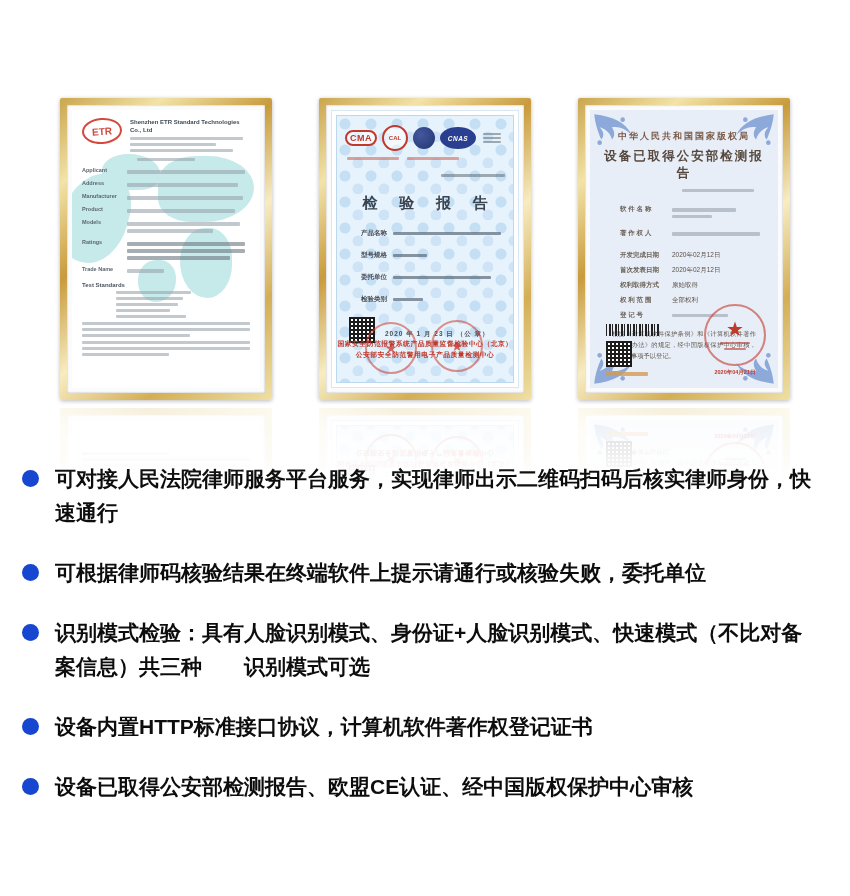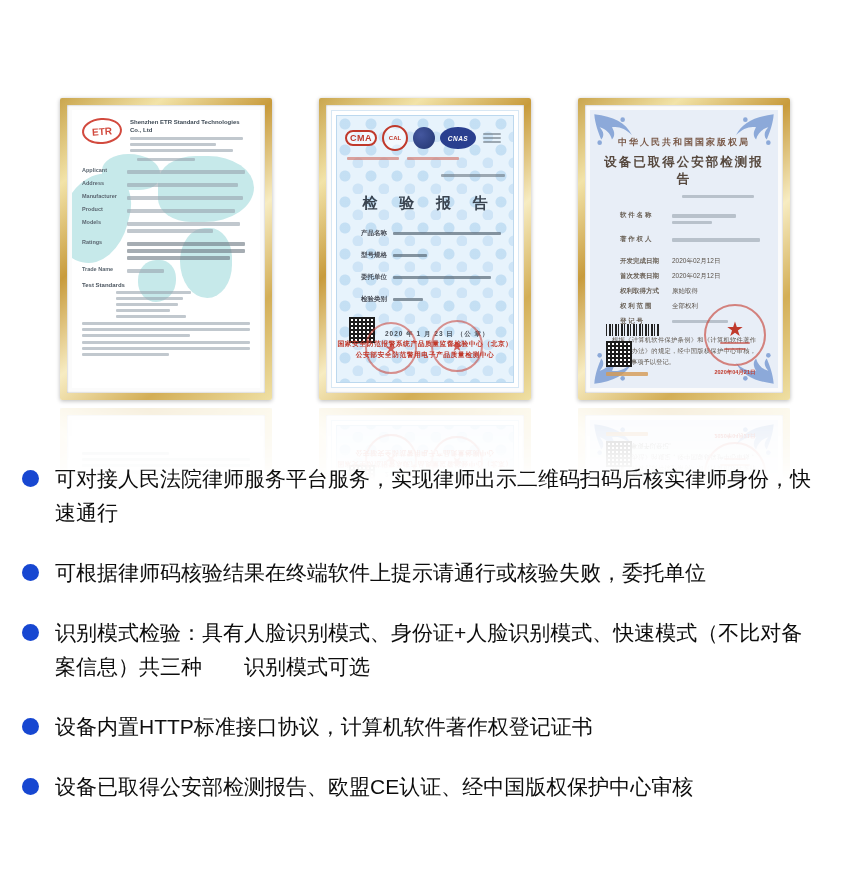--- a/index.html
+++ b/index.html
@@ -89,21 +89,21 @@
   .c2-stamp.s1{left:28px;bottom:8px;}
   .c2-stamp.s2{right:30px;bottom:10px;}
 
   
   .cert3{background:#e8eef7;padding:10px 10px;}
   .corner{position:absolute;width:46px;height:46px;opacity:.75;}
   .corner.tl{left:2px;top:2px;}
   .corner.tr{right:2px;top:2px;transform:scaleX(-1);}
   .corner.bl{left:2px;bottom:2px;transform:scaleY(-1);}
   .corner.br{right:2px;bottom:2px;transform:scale(-1,-1);}
-  .c3-title-top{margin-top:16px;text-align:center;color:#7a5a49;font-size:9px;font-weight:800;
+  .c3-title-top{margin-top:10px;text-align:center;color:#7a5a49;font-size:9px;font-weight:800;
     letter-spacing:2px;font-family:"Liberation Serif","DejaVu Serif",serif;}
   .c3-title-main{margin-top:5px;text-align:center;color:#57493f;font-size:12.5px;font-weight:800;
     letter-spacing:2px;font-family:"Liberation Serif","DejaVu Serif",serif;}
   .c3-no{display:flex;justify-content:flex-end;margin:4px 14px 0 0;}
   .c3-no .bar{width:72px;height:3px;}
   .c3-fields{margin:10px 0 0 20px;}
   .c3-row{display:flex;align-items:flex-start;gap:6px;margin-bottom:8px;}
   .c3-lab{width:46px;flex-shrink:0;font-size:6.5px;font-weight:700;color:#6b6258;line-height:7px;}
   .c3-val{font-size:6.5px;color:#5a524a;line-height:7px;}
   .c3-valbars{flex:1;max-width:90px;}
@@ -119,21 +119,21 @@
   .c3-stamp{width:58px;height:58px;border:2px solid rgba(200,70,60,.65);border-radius:50%;
     margin:0 auto;display:flex;flex-direction:column;align-items:center;justify-content:center;gap:2px;}
   .c3-star{color:#c0392b;font-size:20px;line-height:20px;}
   .c3-stamp .bar{width:30px;height:2px;background:#c0392b;opacity:.6;margin:1px 0;}
   .c3-stampdate{margin-top:3px;font-size:5.5px;color:#c0392b;font-weight:700;}
 
   
   .features{list-style:none;margin:62px 0 0;padding:0 30px 0 22px;}
   .features li{display:flex;gap:16px;margin-bottom:26px;}
   .dot{width:17px;height:17px;border-radius:50%;background:#1747d1;flex-shrink:0;margin-top:8px;}
-  .features p{margin:0;font-size:21px;font-weight:400;color:#0d0d0d;line-height:34px;max-width:765px;}
+  .features p{margin:0;font-size:21px;font-weight:700;color:#0d0d0d;line-height:34px;max-width:765px;}
 </style>
 </head>
 <body>
 
 <div class="page">
 
 
   <div class="cert-row">
 
     <div class="frame">

